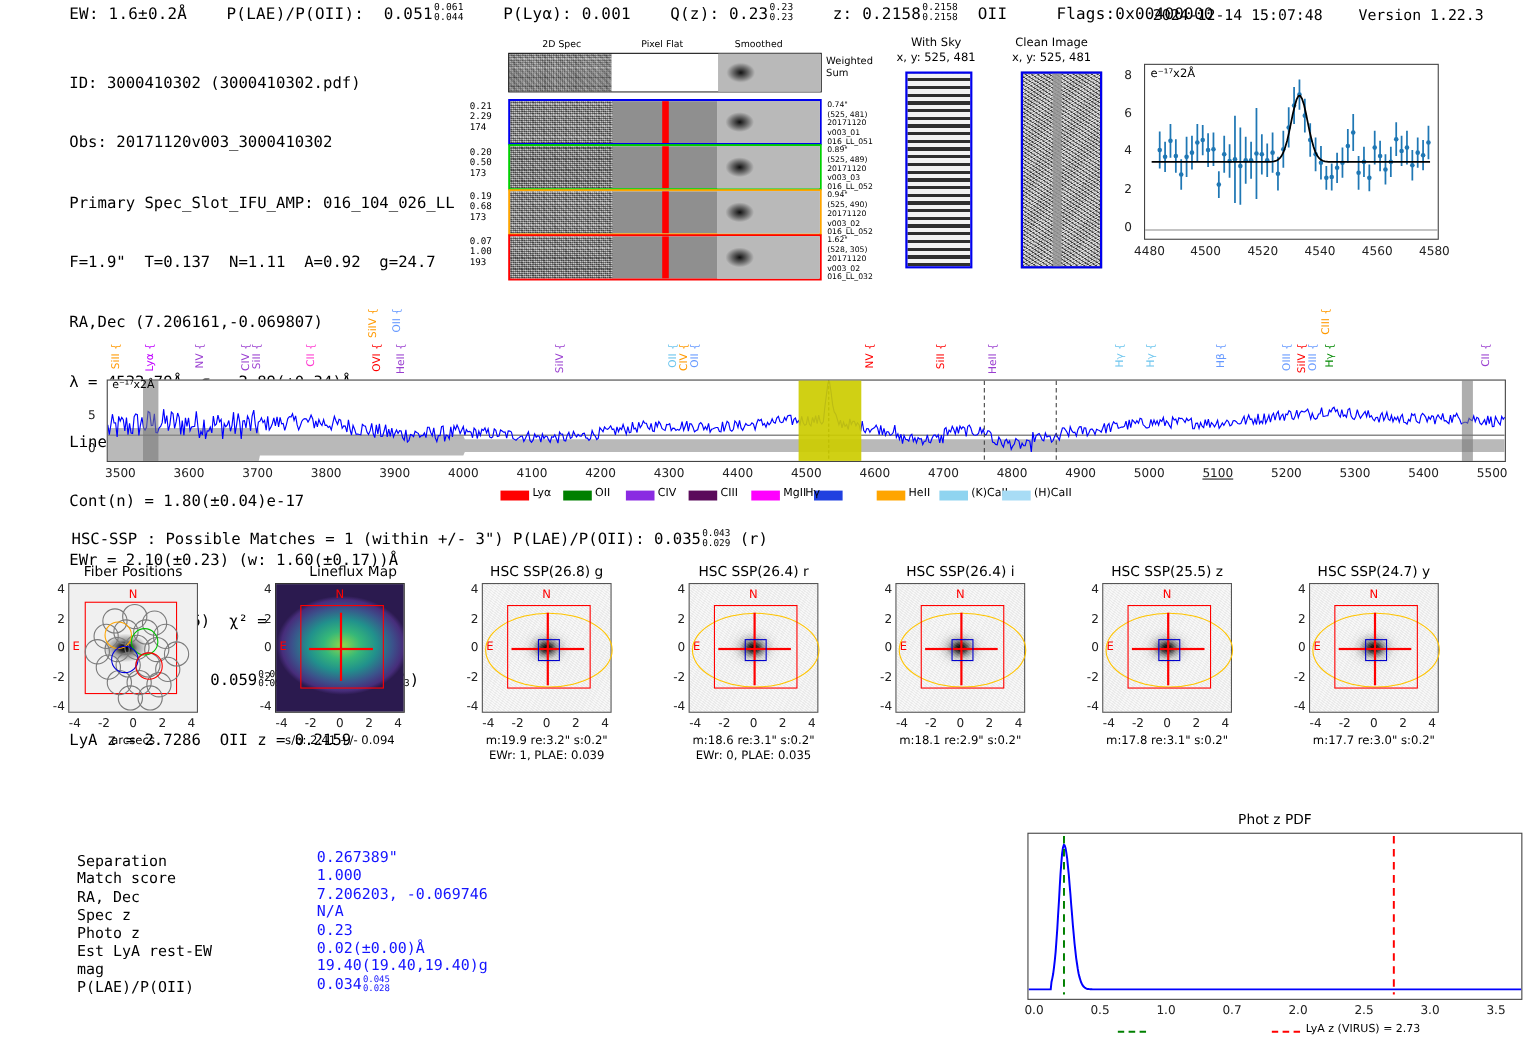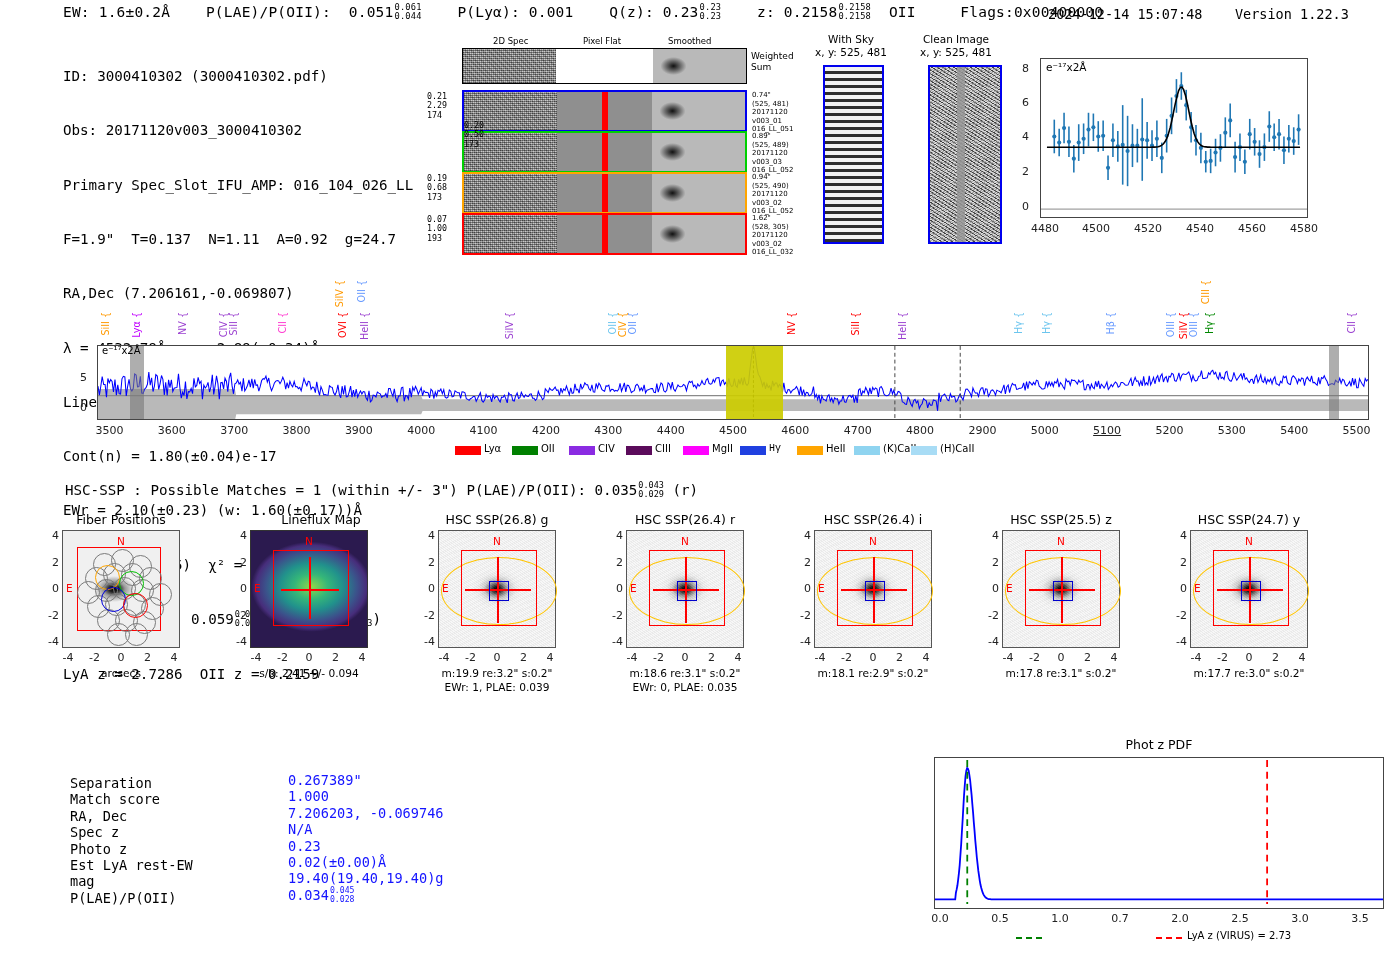--- a/index.html
+++ b/index.html
@@ -158,21 +158,21 @@
       <div>016_LL_051</div>
   </div>
 
   <div class="panelrow" style="top:95px;height:42px;border:2.2px solid #00d000;">
     <div class="tile noise" style="left:0;width:33%;"></div>
     <div class="tile flat" style="left:33%;width:34%;">
         <div class="redbar"></div>
       </div>
     <div class="tile smooth" style="left:67%;width:33%;"></div>
   </div>
-  <div class="rowleft mono" style="left:-28px;top:85px;margin-left:37px;">
+  <div class="rowleft mono" style="left:-28px;top:98px;">
     <div>0.20</div>
       <div>0.50</div>
       <div>173</div>
   </div>
   <div class="rowright sans" style="left:297px;top:96px;">
     <div>0.89"</div>
       <div>(525, 489)</div>
     <div>20171120</div>
       <div>v003_03</div>
       <div>016_LL_052</div>
@@ -411,41 +411,41 @@
     <div class="tick sans" style="left:342.88235294117646px;top:424px;width:32px;text-align:center;">3900</div>
     <div class="tick sans" style="left:405.235294117647px;top:424px;width:32px;text-align:center;">4000</div>
     <div class="tick sans" style="left:467.5882352941176px;top:424px;width:32px;text-align:center;">4100</div>
     <div class="tick sans" style="left:529.9411764705883px;top:424px;width:32px;text-align:center;">4200</div>
     <div class="tick sans" style="left:592.2941176470588px;top:424px;width:32px;text-align:center;">4300</div>
     <div class="tick sans" style="left:654.6470588235294px;top:424px;width:32px;text-align:center;">4400</div>
     <div class="tick sans" style="left:717px;top:424px;width:32px;text-align:center;">4500</div>
     <div class="tick sans" style="left:779.3529411764706px;top:424px;width:32px;text-align:center;">4600</div>
     <div class="tick sans" style="left:841.7058823529411px;top:424px;width:32px;text-align:center;">4700</div>
     <div class="tick sans" style="left:904.0588235294118px;top:424px;width:32px;text-align:center;">4800</div>
-    <div class="tick sans" style="left:966.4117647058823px;top:424px;width:32px;text-align:center;">2900</div>
+    <div class="tick sans" style="left:966.4117647058823px;top:424px;width:32px;text-align:center;">4900</div>
     <div class="tick sans" style="left:1028.764705882353px;top:424px;width:32px;text-align:center;">5000</div>
     <div class="tick sans" style="left:1091.1176470588234px;top:424px;width:32px;text-align:center;text-decoration:underline;">5100</div>
     <div class="tick sans" style="left:1153.4705882352941px;top:424px;width:32px;text-align:center;">5200</div>
     <div class="tick sans" style="left:1215.8235294117649px;top:424px;width:32px;text-align:center;">5300</div>
     <div class="tick sans" style="left:1278.1764705882354px;top:424px;width:32px;text-align:center;">5400</div>
     <div class="tick sans" style="left:1340.5294117647059px;top:424px;width:32px;text-align:center;">5500</div>
   </div>
 <div id="spec-legend">
     <div class="legend-sw" style="left:455px;top:446px;background:#ff0000;"></div>
     <div class="legend-tx" style="left:484px;top:443px;">Lyα</div>
     <div class="legend-sw" style="left:512px;top:446px;background:#008000;"></div>
     <div class="legend-tx" style="left:541px;top:443px;">OII</div>
     <div class="legend-sw" style="left:569px;top:446px;background:#8a2be2;"></div>
     <div class="legend-tx" style="left:598px;top:443px;">CIV</div>
     <div class="legend-sw" style="left:626px;top:446px;background:#5b0b5b;"></div>
     <div class="legend-tx" style="left:655px;top:443px;">CIII</div>
     <div class="legend-sw" style="left:683px;top:446px;background:#ff00ff;"></div>
     <div class="legend-tx" style="left:712px;top:443px;">MgII</div>
     <div class="legend-sw" style="left:740px;top:446px;background:#2040e0;"></div>
-    <div class="legend-tx" style="left:769px;top:443px;font-family:Liberation Mono, monospace;">Hγ</div>
+    <div class="legend-tx" style="left:732px;top:443px;">Hγ</div>
     <div class="legend-sw" style="left:797px;top:446px;background:#ffa500;"></div>
     <div class="legend-tx" style="left:826px;top:443px;">HeII</div>
     <div class="legend-sw" style="left:854px;top:446px;background:#8fd4f0;"></div>
     <div class="legend-tx" style="left:883px;top:443px;">(K)CaII</div>
     <div class="legend-sw" style="left:911px;top:446px;background:#a8dcf5;"></div>
     <div class="legend-tx" style="left:940px;top:443px;">(H)CaII</div>
   </div>
 
 <div class="abs mono" style="left:65px;top:482px;font-size:14.2px;white-space:nowrap;">
   <span>HSC-SSP : Possible Matches = 1 (within +/- 3")  P(LAE)/P(OII): 0.035</span><span class="frac"><span>0.043</span><br><span>0.029</span></span> <span>(r)</span>

